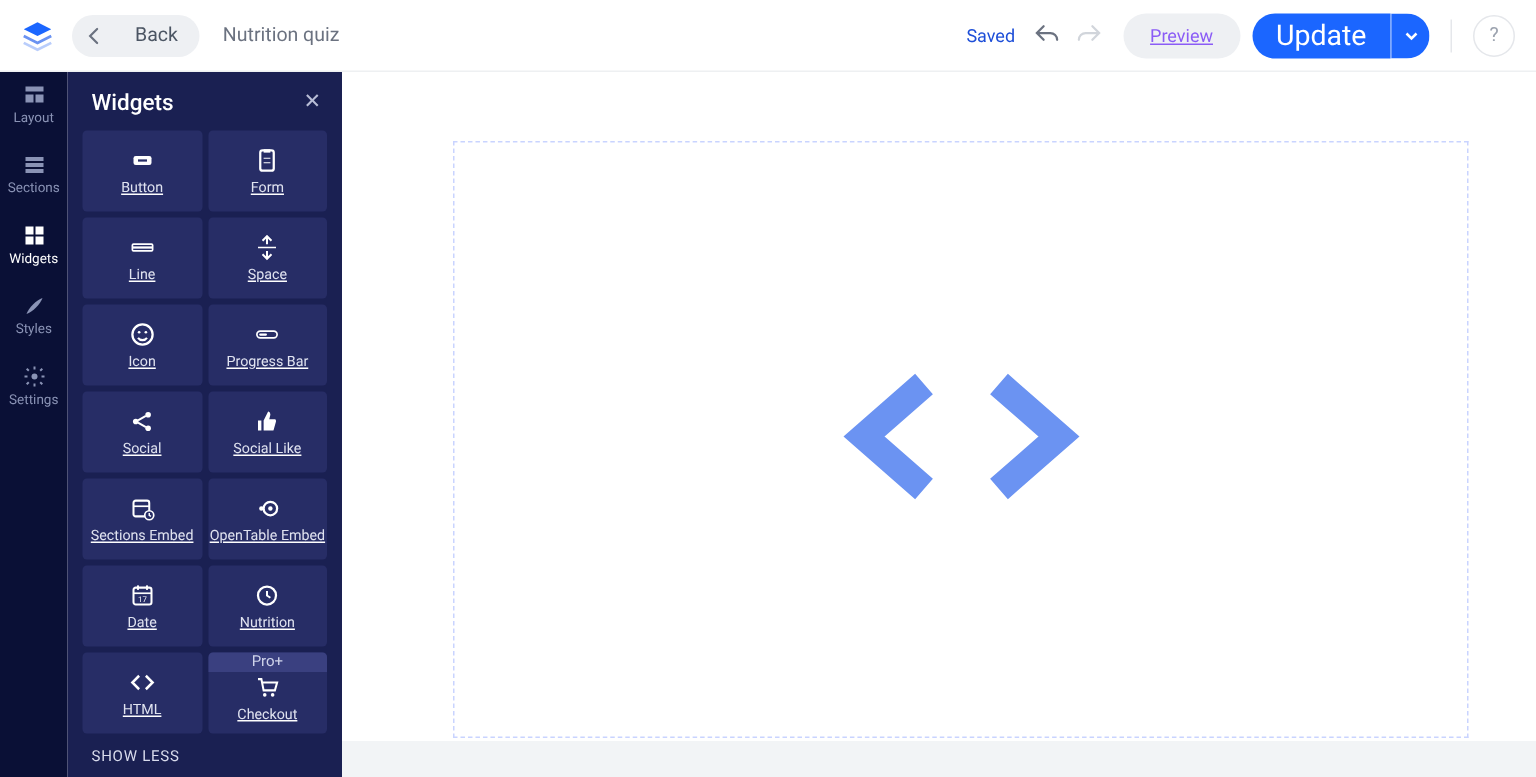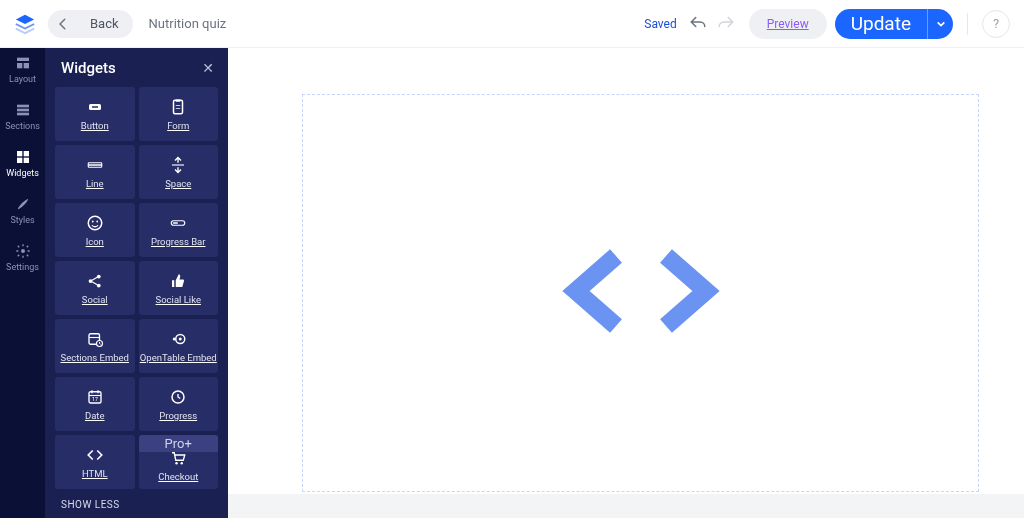--- a/index.html
+++ b/index.html
@@ -33,21 +33,21 @@
   
   .panel { width:183px; background:#1a2052; color:#fff; display:flex; flex-direction:column; }
   .panel-head { height:44px; display:flex; align-items:center; justify-content:space-between; padding:0 14px 0 16px; }
   .panel-head h2 { font-size:15px; font-weight:500; }
   .close-x { color:#b8bdd6; cursor:pointer; font-size:14px; }
   .grid { padding: 0 10px; display:grid; grid-template-columns: 1fr 1fr; gap:4px;text-decoration:underline; }
   .tile { position:relative; background:#272d66; height:54px; border-radius:3px; display:flex; flex-direction:column; align-items:center; justify-content:center; gap:5px; cursor:grab; }
   .tile .lbl { font-size:9.5px; color:#e0e3f0; text-align:center; line-height:1; }
   .tile .ic { width:18px; height:18px; display:flex; align-items:center; justify-content:center; color:#fff; }
   .tile .ic svg { width:18px; height:18px; }
-  .badge { position:absolute; top:0; left:0; right:0; background:#3a4080; color:#cfd3ea; font-size:13px; text-align:center; padding:1px 0; border-radius:3px 3px 0 0; }
+  .badge { position:absolute; top:0; left:0; right:0; background:#3a4080; color:#cfd3ea; font-size:10px; text-align:center; padding:1px 0; border-radius:3px 3px 0 0; }
   .show-less { padding:10px 16px 8px; font-size:10px; letter-spacing:.5px; color:#d8dbec; cursor:pointer; }
 
   
   .canvas-wrap { flex:1; background:#fff; position:relative; overflow:hidden; }
   .canvas-inner { position:absolute; left:74px; right:45px; top:46px; bottom:26px; border:1px dashed #c9d4ff; background:#fff; display:flex; align-items:center; justify-content:center; }
   .code-ic { color:#6b93f2; }
   .code-ic svg { width:170px; height:100px; }
   .canvas-footer { position:absolute; left:0; right:0; bottom:0; height:24px; background:#f2f4f6; }
 </style>
 </head>
@@ -254,21 +254,21 @@
           </div>
           <span class="lbl">Date</span>
         </div>
       <div class="tile">
           <div class="ic">
             <svg viewBox="0 0 24 24">
               <circle cx="12" cy="12" r="8" stroke="#fff" stroke-width="2" fill="none"></circle>
               <path d="M12 8v4l3 2" stroke="#fff" stroke-width="1.8" fill="none"></path>
             </svg>
           </div>
-          <span class="lbl">Progress</span>
+          <span class="lbl">Nutrition</span>
         </div>
       <div class="tile">
           <div class="ic">
             <svg viewBox="0 0 24 24">
               <path d="M9 6l-6 6 6 6M15 6l6 6-6 6" stroke="#fff" stroke-width="2.2" fill="none"></path>
             </svg>
           </div>
           <span class="lbl">HTML</span>
         </div>
       <div class="tile">

